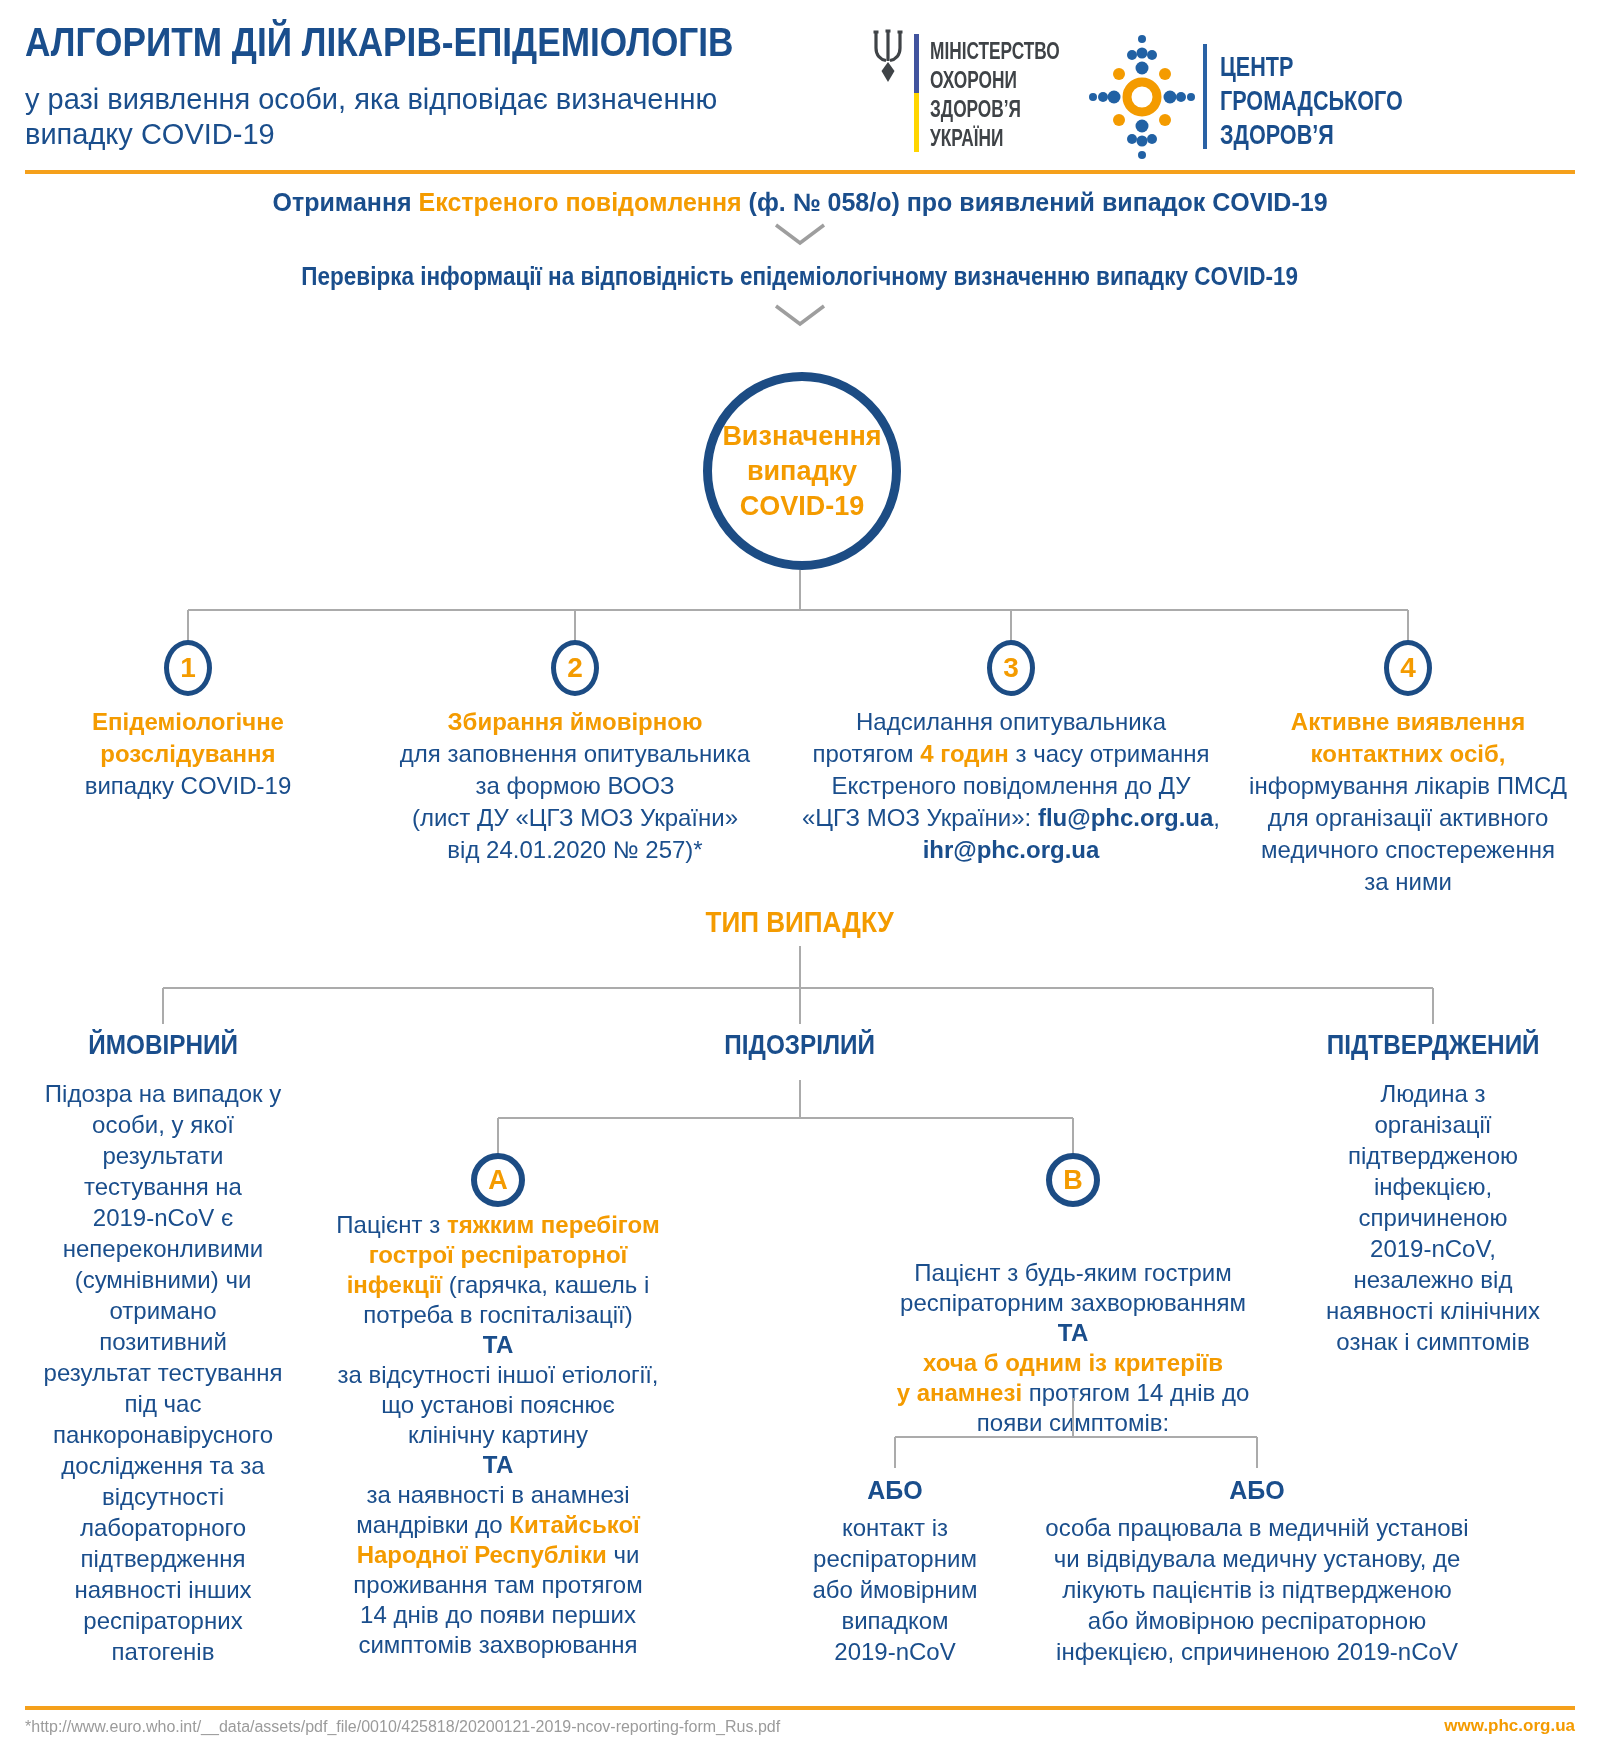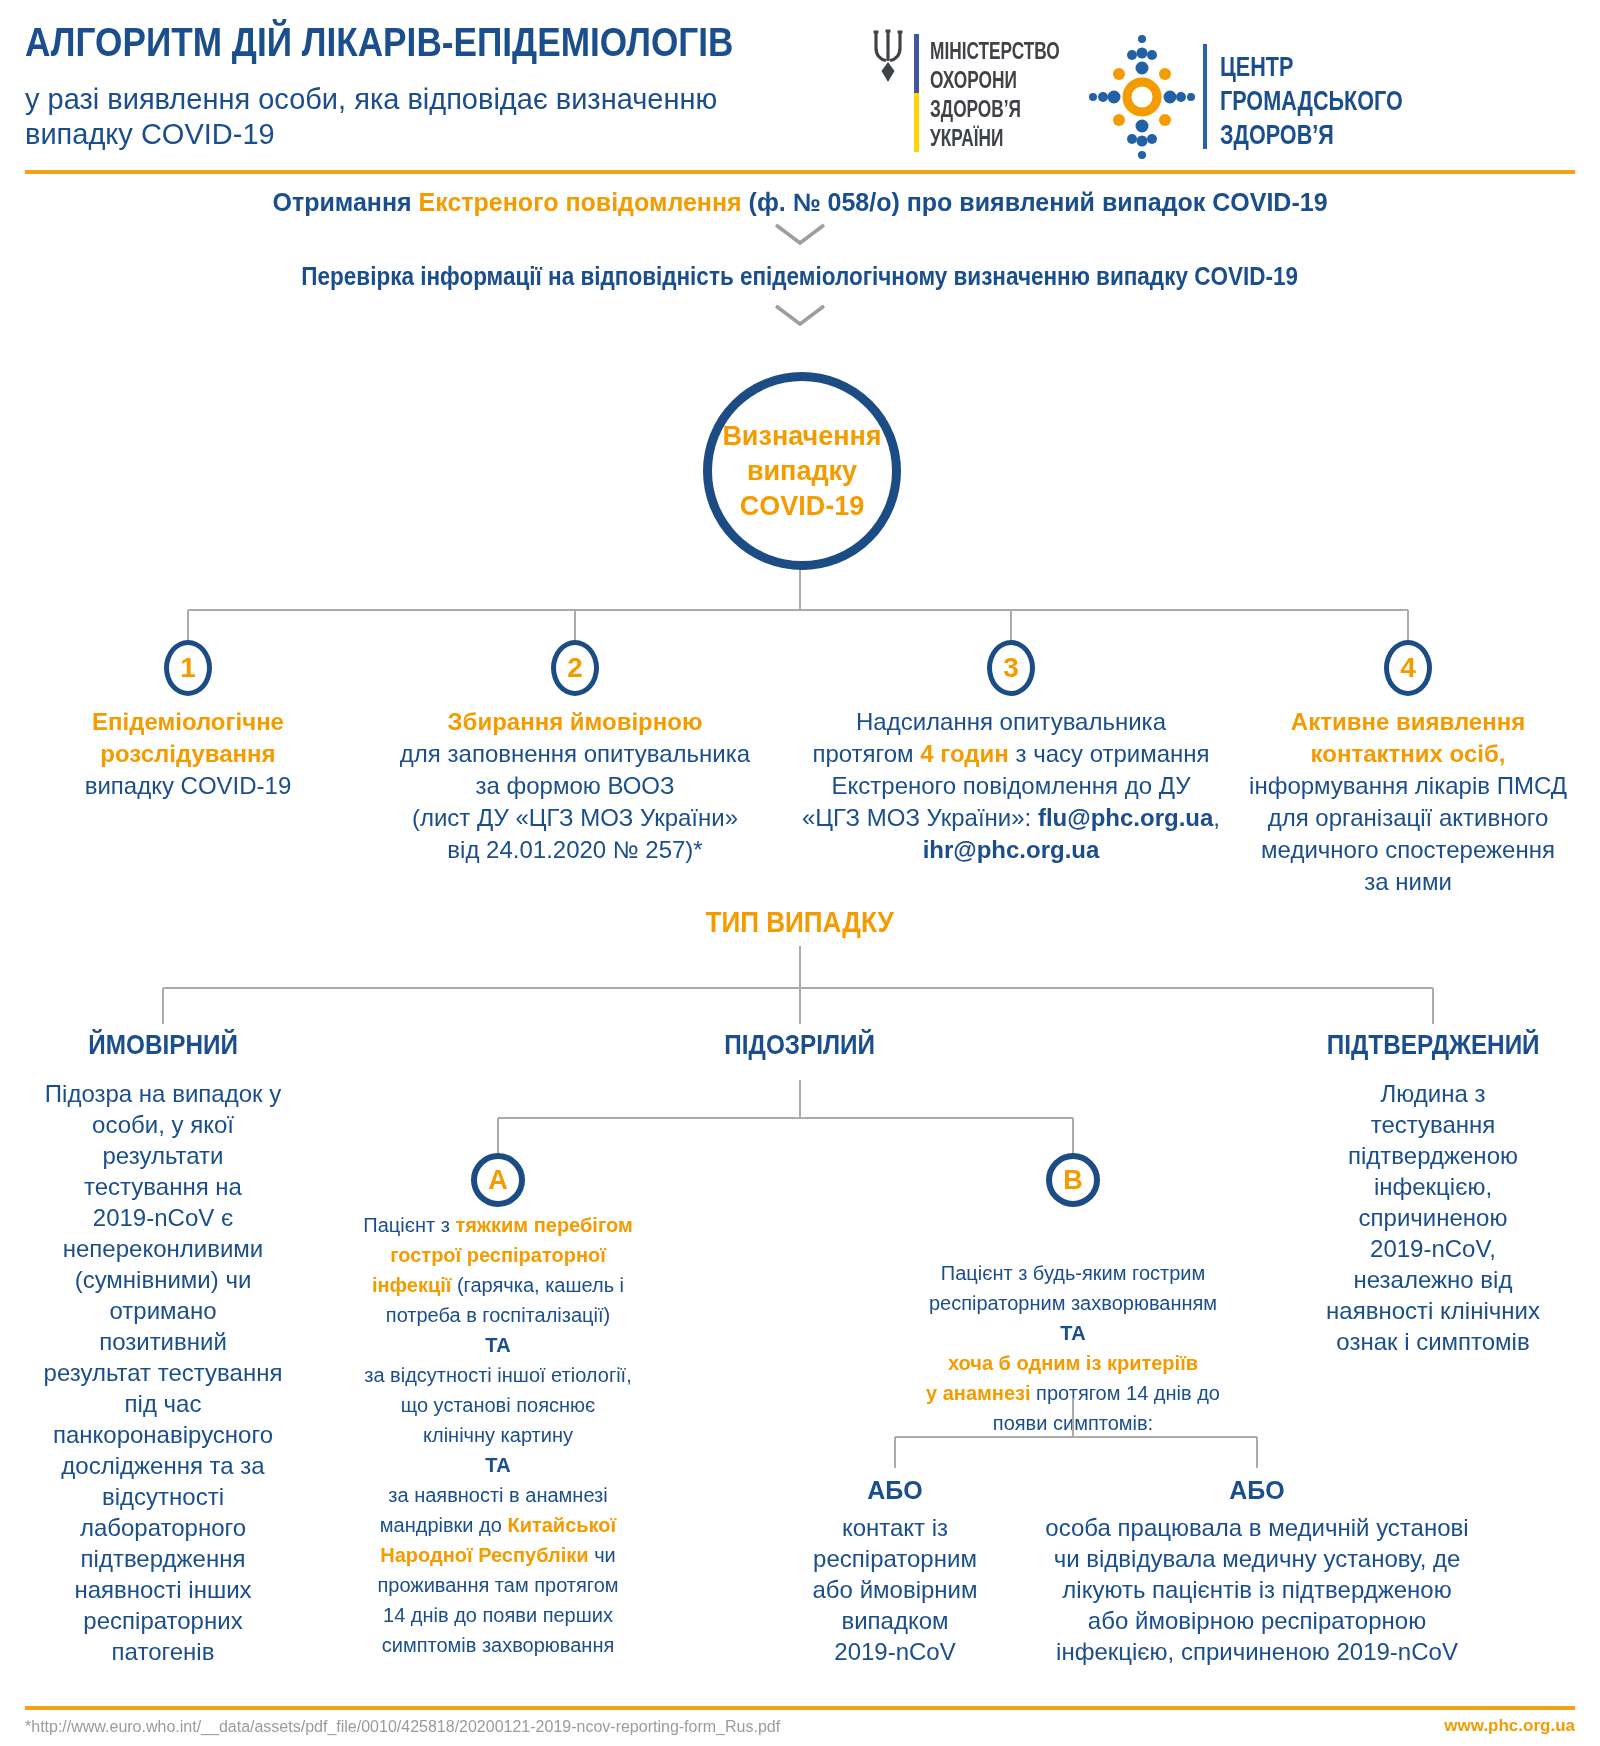--- a/index.html
+++ b/index.html
@@ -27,21 +27,21 @@
   .cond{display:inline-block;transform:scaleX(.9)}
   .condl{display:inline-block;transform:scaleX(.88);transform-origin:0 50%}
   .title{font-size:40px;font-weight:bold;white-space:nowrap}
   .subtitle{font-size:29px;line-height:35px}
   .stepline{width:1600px;font-size:25px;font-weight:bold}
   .case-circle{left:703px;top:372px;width:180px;height:180px;border:9px solid var(--navy);
     border-radius:50%;display:flex;align-items:center;justify-content:center;
     color:var(--orange);font-weight:bold;font-size:27px;line-height:35px;text-align:center}
   .itemtext{font-size:24px;line-height:32px}
   .coltext{font-size:24px;line-height:31px}
-  .atext{font-size:20px;line-height:30px}
+  .atext{font-size:24px;line-height:30px}
   .lbl{font-size:27px;font-weight:bold}
   .orlbl{font-size:25px;font-weight:bold}
   .heading{font-size:29px;font-weight:bold;color:var(--orange)}
   .mozt{font-size:24px;line-height:29px;font-weight:bold;color:#3F4347;
         display:inline-block;transform:scaleX(.72);transform-origin:0 0;white-space:pre-line}
   .phct{font-size:27px;line-height:34px;font-weight:bold;color:var(--blue);
         display:inline-block;transform:scaleX(.8);transform-origin:0 0;white-space:pre-line}
   .rule{position:absolute;background:#F5A01B}
   .footnote{font-size:16px;color:#9B9B9B}
   .site{font-size:17px;font-weight:bold;color:var(--orange);text-align:right}
@@ -218,21 +218,21 @@
       <div><span>дослідження та за</span></div>
       <div><span>відсутності</span></div>
       <div><span>лабораторного</span></div>
       <div><span>підтвердження</span></div>
       <div><span>наявності інших</span></div>
       <div><span>респіраторних</span></div>
       <div><span>патогенів</span></div>
     </div>
   <div class="abs coltext ctr lines" style="left:1278px;top:1078px;width:310px">
       <div><span>Людина з</span></div>
-      <div><span>тестування</span></div>
+      <div><span>організації</span></div>
       <div><span>підтвердженою</span></div>
       <div><span>інфекцією,</span></div>
       <div><span>спричиненою</span></div>
       <div><span>2019-nCoV,</span></div>
       <div><span>незалежно від</span></div>
       <div><span>наявності клінічних</span></div>
       <div><span>ознак і симптомів</span></div>
     </div>
 
   <div class="vline" style="left:799px;top:1080px;height:38px"></div>

